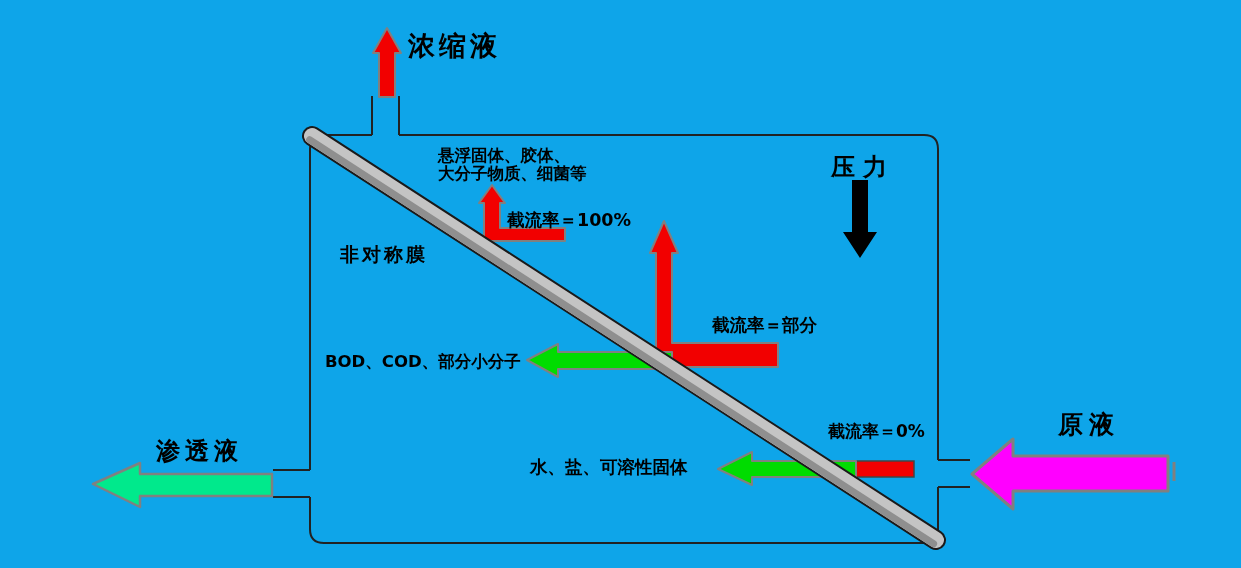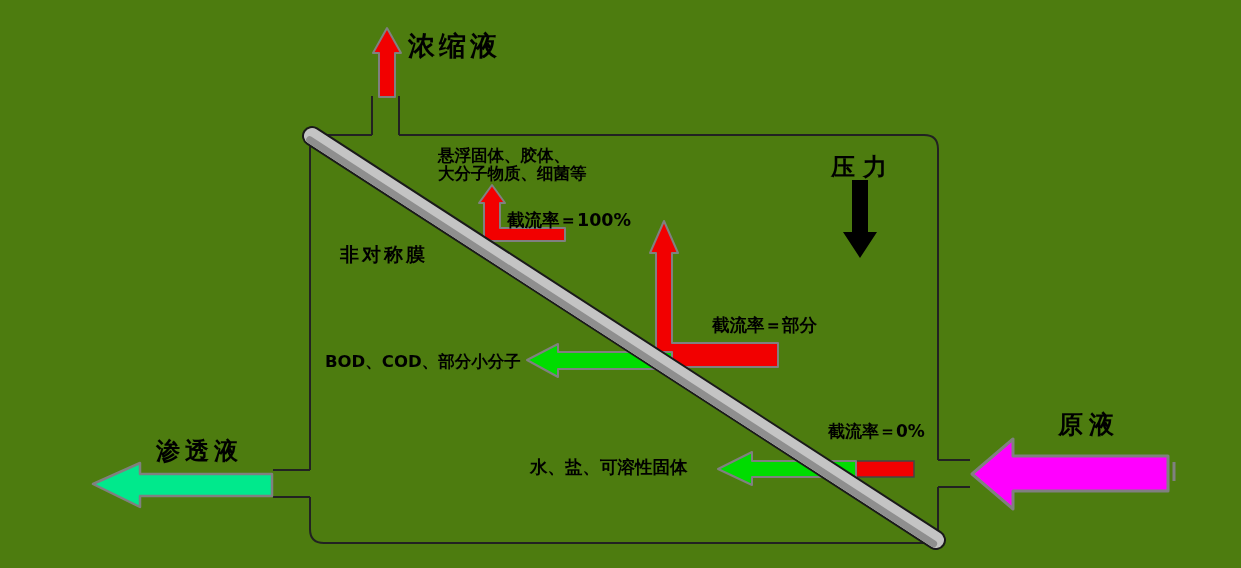--- a/index.html
+++ b/index.html
@@ -1,16 +1,16 @@
 <!DOCTYPE html>
 <html><head>
 <meta charset="utf-8">
 <style>
   html,body{margin:0;padding:0;background:#fff;}
-  .stage{position:relative;width:1241px;height:568px;background:#4d7c0f;overflow:hidden;
+  .stage{position:relative;width:1241px;height:568px;background:#0ea5e9;overflow:hidden;
          font-family:"DejaVu Sans",sans-serif;}
   svg{display:block;}
   text{fill:#000;font-family:"DejaVu Sans",sans-serif;font-weight:bold;}
 </style>
 </head>
 <body>
 
 <div class="stage">
 <svg width="1241" height="568" viewBox="0 0 1241 568">
 

